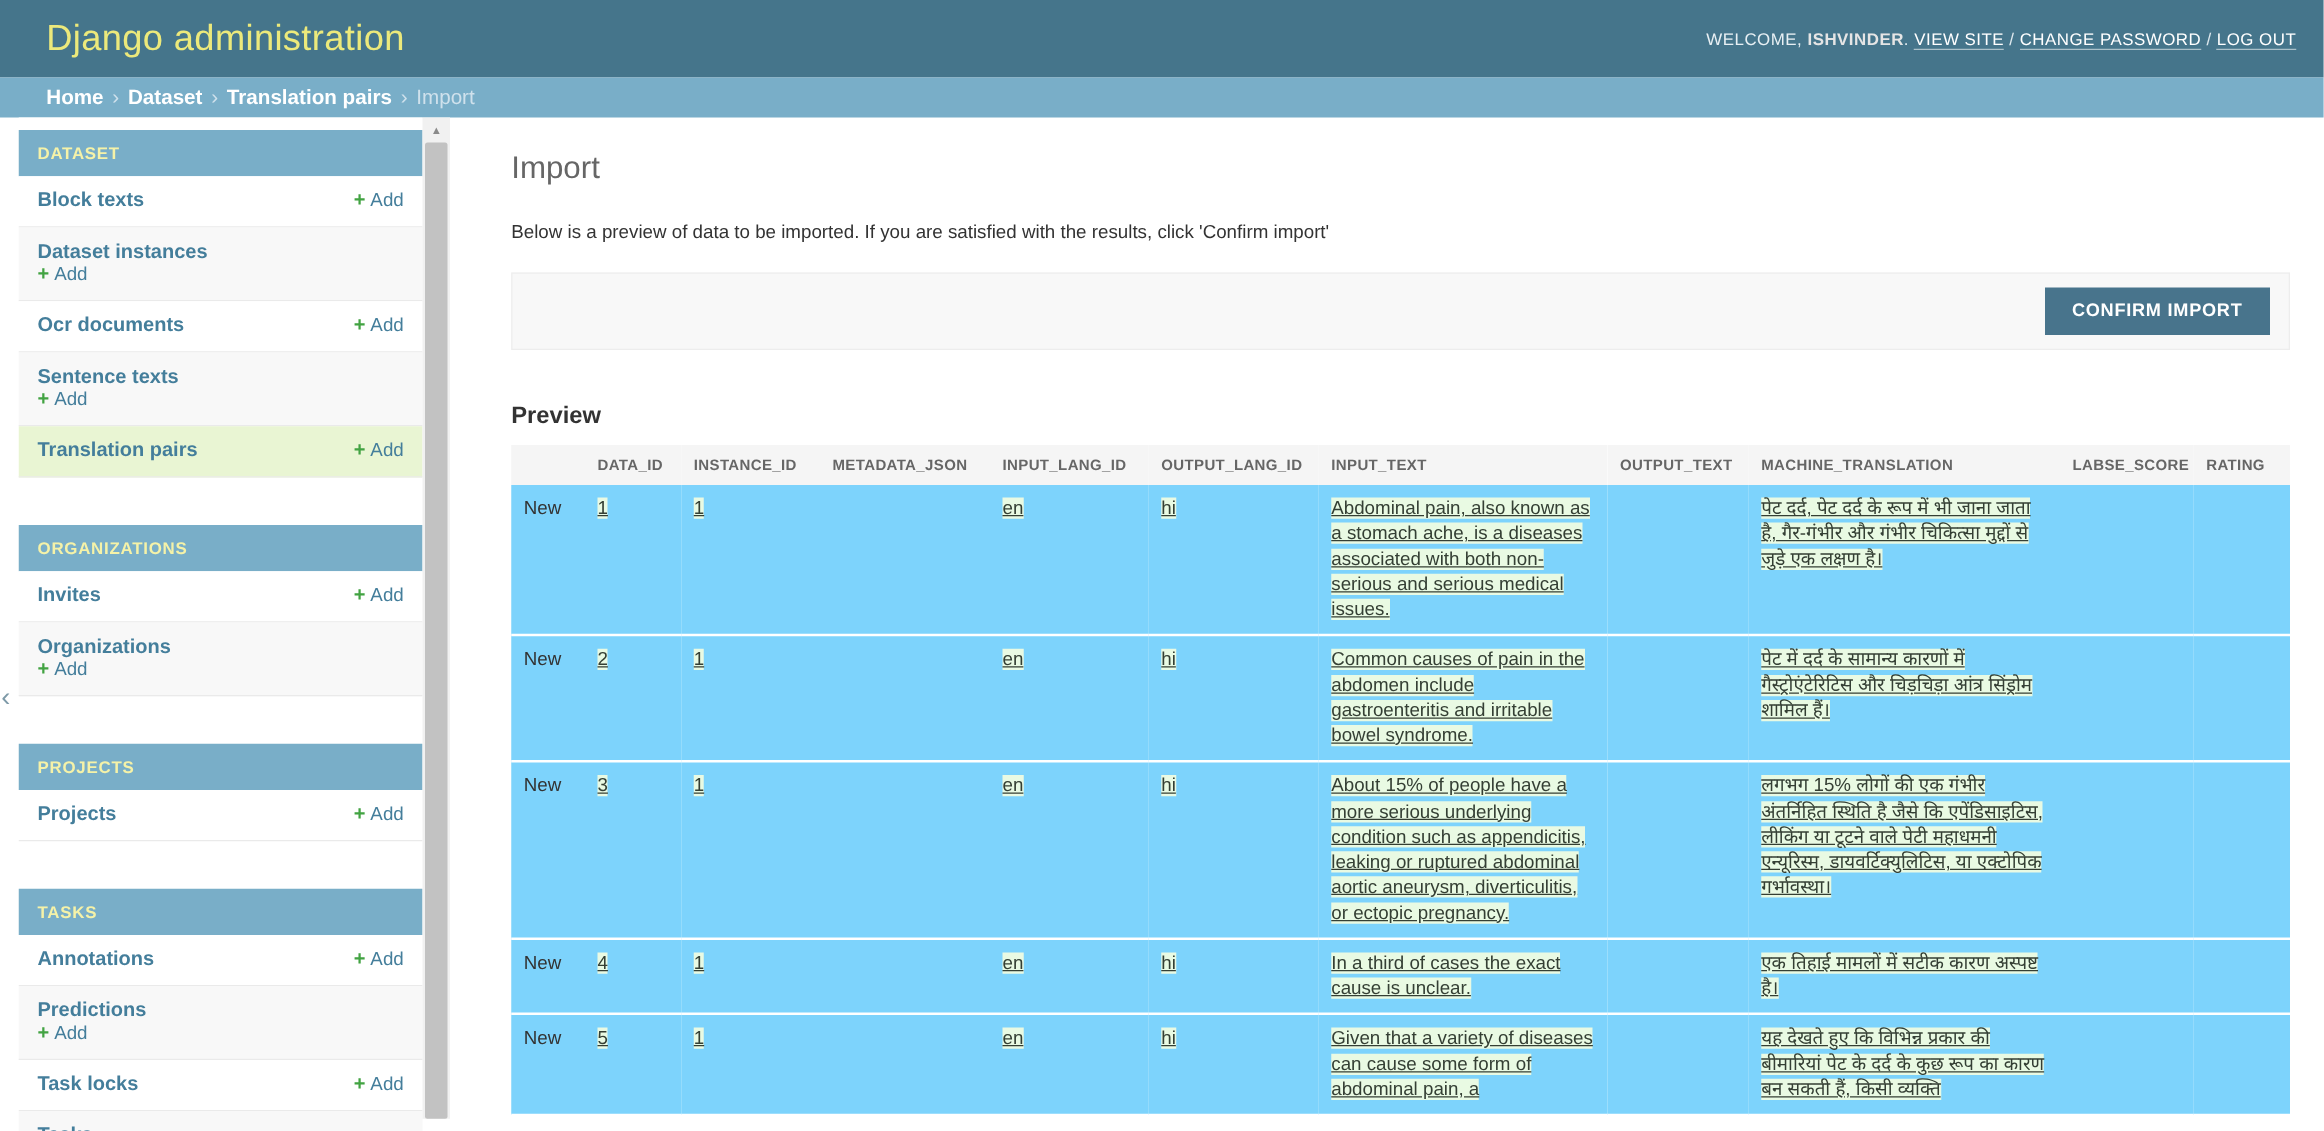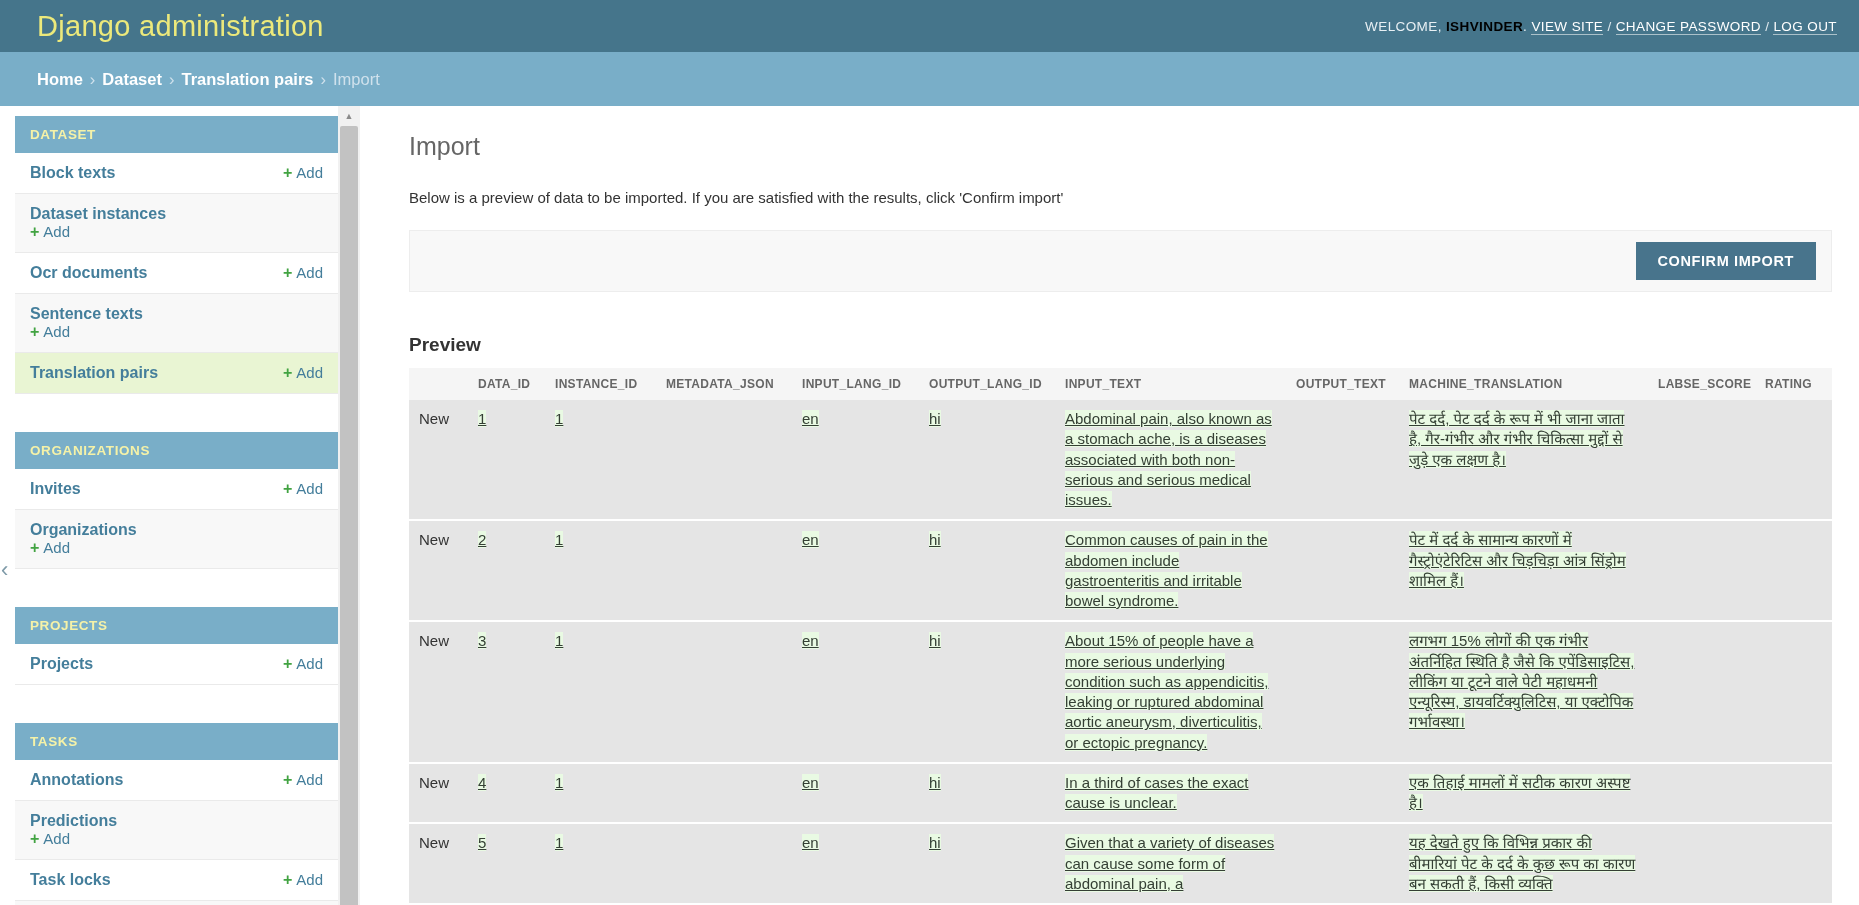--- a/index.html
+++ b/index.html
@@ -1,30 +1,30 @@
 <!DOCTYPE html>
 <html><head>
 <meta charset="utf-8">
 <style>
   * { box-sizing: border-box; margin: 0; padding: 0; }
   html, body { width: 1859px; height: 905px; overflow: hidden; background: #fff;
     font-family: "Liberation Sans", "DejaVu Sans", sans-serif; }
 
   
-  .top-header { height: 52px; background: #45758b; display: flex; align-items: center;
+  .top-header { height: 62px; background: #45758b; display: flex; align-items: center;
     justify-content: space-between; padding: 0 22px 0 37px; }
   .branding { font-size: 29px; font-weight: 400; color: #ece97b; letter-spacing: .3px; }
   .user-tools { font-size: 13.5px; color: #e8f0f4; letter-spacing: .4px; }
-  .user-tools strong { color: #000000; font-weight: 700; }
+  .user-tools strong { color: #e5e5e5; font-weight: 700; }
   .user-tools a { color: #fff; text-decoration: none; border-bottom: 1px solid rgba(255,255,255,.55);
     cursor: pointer; text-align: center; }
   .user-tools .sep { color: #dfe9ee; }
 
   
-  .breadcrumbs { height: 54px; background: #79aec8; display: flex; align-items: center;
+  .breadcrumbs { height: 32px; background: #79aec8; display: flex; align-items: center;
     padding: 0 37px; font-size: 16.5px; }
   .breadcrumbs a { color: #fff; font-weight: 600; text-decoration: none; cursor: pointer; }
   .breadcrumbs .crumb-sep { color: #cfe1ec; margin: 0 7px; }
   .breadcrumbs .current { color: #cfe1ec; font-weight: 400; }
 
   
   .page-body { display: flex; height: 801px; position: relative; }
   .left-gutter { width: 15px; position: relative; }
   .collapse-toggle { position: absolute; left: 1px; top: 455px; color: #7e9aa8;
     font-size: 22px; line-height: 18px; cursor: pointer; }
@@ -57,21 +57,21 @@
     display: flex; justify-content: flex-end; margin-bottom: 42px; }
   .confirm-btn { background: #48748c; color: #fff; border: none; border-radius: 0;
     font-family: inherit; font-size: 14.5px; font-weight: 700; letter-spacing: .6px;
     padding: 11px 22px; cursor: pointer; }
   .preview-heading { font-size: 19px; font-weight: 700; color: #333; margin-bottom: 12px; }
 
   
   table.preview { border-collapse: collapse; table-layout: fixed; width: 1423px; }
   table.preview thead th { background: #f5f5f5; color: #666; font-size: 12px; font-weight: 700;
     letter-spacing: .3px; text-align: left; padding: 9px 10px; white-space: nowrap; overflow: hidden; }
-  table.preview tbody td { background: #e5e5e5; vertical-align: top; padding: 9px 10px;
+  table.preview tbody td { background: #7dd3fc; vertical-align: top; padding: 9px 10px;
     font-size: 15px; line-height: 1.35; color: #333; border-bottom: 2px solid #fff; }
   td .ins { background: #e9fae3; color: #343f34; text-decoration: underline; }
 </style>
 </head>
 <body>
 
 <header class="top-header">
   <div class="branding">Django administration</div>
   <div class="user-tools">
     <span>WELCOME,</span>

